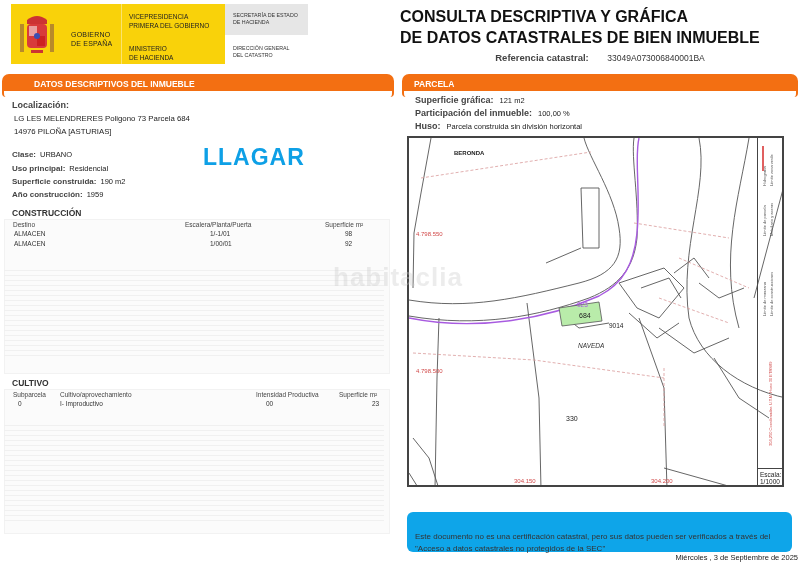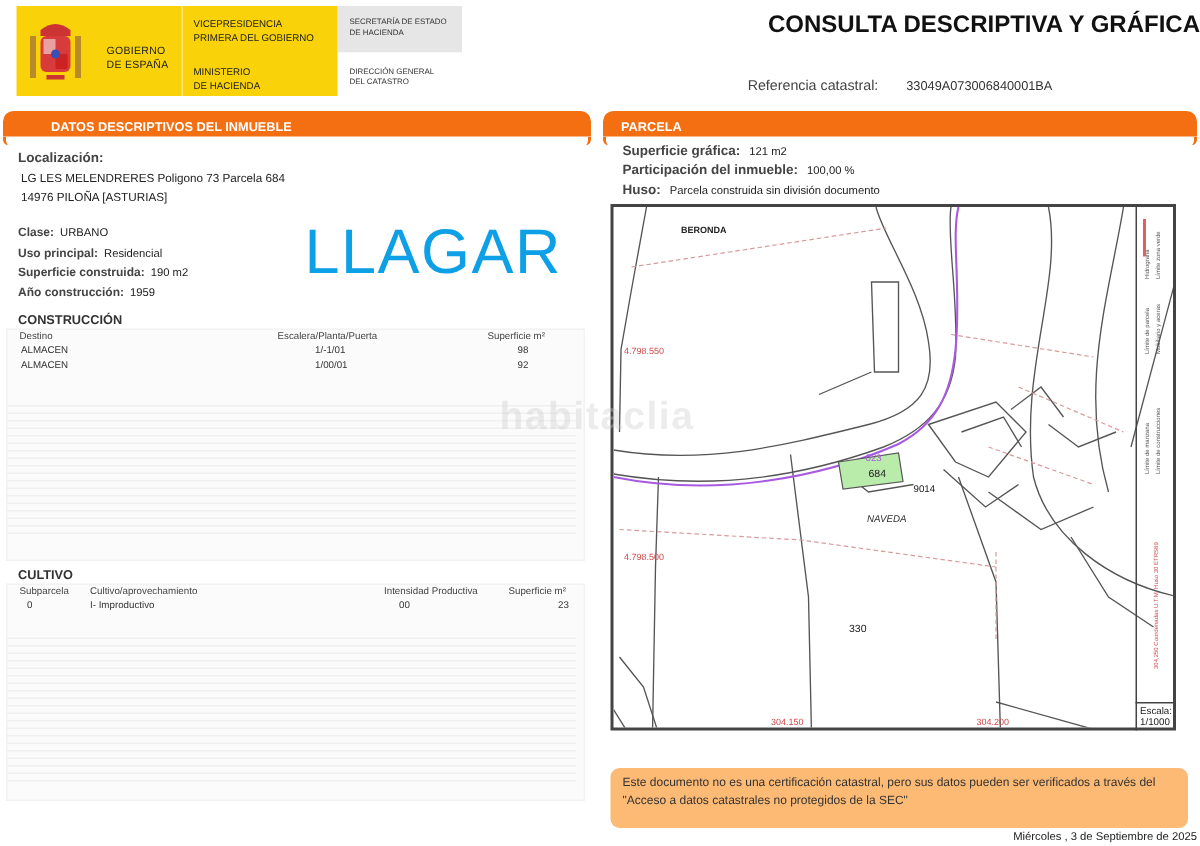--- a/index.html
+++ b/index.html
@@ -13,57 +13,57 @@
   .crest svg { position: absolute; left: 6px; top: 8px; }
   .gob-text { position: absolute; left: 60px; top: 26px; font-size: 7px; line-height: 9px; color: #222; letter-spacing: 0.2px; }
   .yellow-divider { position: absolute; left: 110px; top: 0; width: 1px; height: 100%; background: #fbe36e; }
   .vice-text { position: absolute; left: 118px; top: 9px; font-size: 6.5px; line-height: 8.5px; color: #222; }
   .min-text { position: absolute; left: 118px; top: 41px; font-size: 6.5px; line-height: 8.5px; color: #222; }
   .logo-grey { width: 83px; height: 100%; display: flex; flex-direction: column; }
   .sec-box { background: #e6e6e6; height: 31px; padding: 8px 0 0 8px; font-size: 5.3px; line-height: 7px; color: #333; }
   .dir-box { background: #fff; height: 29px; padding: 10px 0 0 8px; font-size: 5.3px; line-height: 7px; color: #333; }
 
   
-  .title { position: absolute; left: 400px; top: 6px; width: 400px; text-align: right; font-weight: bold; font-size: 16px; line-height: 21px; color: #111; }
+  .title { position: absolute; left: 400px; top: 6px; width: 400px; text-align: left; font-weight: bold; font-size: 16px; line-height: 21px; color: #111; }
   .ref { position: absolute; left: 400px; top: 52px; width: 400px; text-align: center; font-size: 9.5px; color: #333; }
-  .ref .lbl { font-weight: normal; color: #444; margin-right: 16px; }
+  .ref .lbl { font-weight: bold; color: #444; margin-right: 16px; }
   .ref .val { font-size: 8.5px; }
 
   
   .sec-head { position: absolute; height: 17px; background: #f36f12; border-radius: 7px 7px 0 0; color: #fff; font-weight: bold; font-size: 8.5px; padding: 5px 0 0 12px; }
   .sec-head::after { content: ""; position: absolute; left: 0; right: 0; bottom: -6px; height: 6px; border-left: 2px solid #f36f12; border-right: 2px solid #f36f12; border-radius: 0 0 4px 4px; }
   #left-head { left: 2px; top: 74px; width: 392px; padding-left: 32px; }
   #right-head { left: 402px; top: 74px; width: 396px; }
 
   
   .loc-label { position: absolute; left: 12px; top: 100px; font-size: 9px; font-weight: bold; color: #444; text-align: right; }
   .loc-line { position: absolute; left: 14px; font-size: 7.8px; color: #222; }
   .kv { position: absolute; left: 12px; font-size: 8px; color: #333; }
   .kv .k { font-weight: bold; color: #444; margin-right: 4px; }
   .kv .v { font-size: 7.5px; color: #222; }
-  .llagar { position: absolute; left: 203px; top: 144px; font-size: 42px; font-weight: normal; color: #0ea0e6; letter-spacing: 1px; }
+  .llagar { position: absolute; left: 203px; top: 144px; font-size: 23px; font-weight: bold; color: #0ea0e6; letter-spacing: 1px; }
 
   .subhead { position: absolute; left: 12px; font-size: 8.5px; font-weight: bold; color: #333; }
   .tbl-box { position: absolute; left: 4px; width: 386px; background: #fbfbfb; border: 1px solid #f2f2f2; }
   .tbl-row { position: absolute; font-size: 6.5px; color: #333; }
   .tbl-row.hdr { color: #444; }
   .faint-lines { position: absolute; left: 4px; width: 380px; }
   .faint-lines div { height: 1px; background: #f0f0f0; margin-bottom: 4px; }
 
   
   .pkv { position: absolute; left: 415px; font-size: 9px; color: #333; }
   .pkv .k { font-weight: bold; color: #444; margin-right: 6px; }
   .pkv .v { font-size: 7.5px; color: #222; }
 
   .map-frame { position: absolute; left: 407px; top: 136px; width: 377px; height: 351px; border: 2px solid #444; background: #fff; overflow: hidden; }
   .map-frame svg { position: absolute; left: 0; top: 0; }
   .legend-strip { position: absolute; left: 757px; top: 136px; width: 27px; height: 332px; border-left: 1px solid #444; }
   .scale-box { position: absolute; left: 757px; top: 468px; width: 27px; height: 19px; border-left: 1px solid #444; border-top: 1px solid #444; font-size: 6.5px; line-height: 7px; padding: 2px 0 0 2px; color: #222; }
 
-  .note { position: absolute; left: 407px; top: 512px; width: 385px; height: 40px; background: #fdba74; border-radius: 6px; padding: 4px 8px; font-size: 8px; line-height: 12px; color: #333; }
+  .note { position: absolute; left: 407px; top: 512px; width: 385px; height: 40px; background: #0ea5e9; border-radius: 6px; padding: 19px 8px; font-size: 8px; line-height: 12px; color: #333; }
   .date { position: absolute; right: 2px; top: 553px; font-size: 7.5px; color: #222; }
 
   .watermark { position: absolute; left: 333px; top: 262px; font-size: 26px; font-weight: bold; color: rgba(200,200,200,0.35); letter-spacing: 1px; }
 </style>
 </head>
 <body>
 
 <div class="logo-block">
   <div class="logo-yellow">
     <div class="crest">
@@ -99,20 +99,21 @@
     </div>
     <div class="dir-box">
       <div>DIRECCIÓN GENERAL</div>
       <div>DEL CATASTRO</div>
     </div>
   </div>
 </div>
 
 <div class="title">
   <div>CONSULTA DESCRIPTIVA Y GRÁFICA</div>
+  <div>DE DATOS CATASTRALES DE BIEN INMUEBLE</div>
 </div>
 <div class="ref">
   <span class="lbl">Referencia catastral:</span>
   <span class="val">33049A073006840001BA</span>
 </div>
 
 <div class="sec-head" id="left-head">DATOS DESCRIPTIVOS DEL INMUEBLE</div>
 <div class="sec-head" id="right-head">PARCELA</div>
 
 <div class="loc-label">Localización:</div>
@@ -202,21 +203,21 @@
 <div class="tbl-row" style="left:266px; top:400px">00</div>
 <div class="tbl-row" style="left:372px; top:400px">23</div>
 
 <div class="pkv" style="top:95px">
   <span class="k">Superficie gráfica:</span><span class="v">121 m2</span>
 </div>
 <div class="pkv" style="top:108px">
   <span class="k">Participación del inmueble:</span><span class="v">100,00 %</span>
 </div>
 <div class="pkv" style="top:121px">
-  <span class="k">Huso:</span><span class="v">Parcela construida sin división documento</span>
+  <span class="k">Huso:</span><span class="v">Parcela construida sin división horizontal</span>
 </div>
 
 <div class="map-frame">
   <svg width="377" height="351" viewBox="0 0 377 351">
     <g fill="none" stroke="#555" stroke-width="0.9">
 
       <path d="M22 0 L12 55 L5 95 L4 150"></path>
 
       <path d="M0 162 C60 172 110 160 170 145 C205 136 215 120 210 90 C205 55 180 20 175 0"></path>
       <path d="M0 178 C70 190 130 178 180 160 C210 148 225 130 228 100 C230 60 222 20 225 0"></path>

